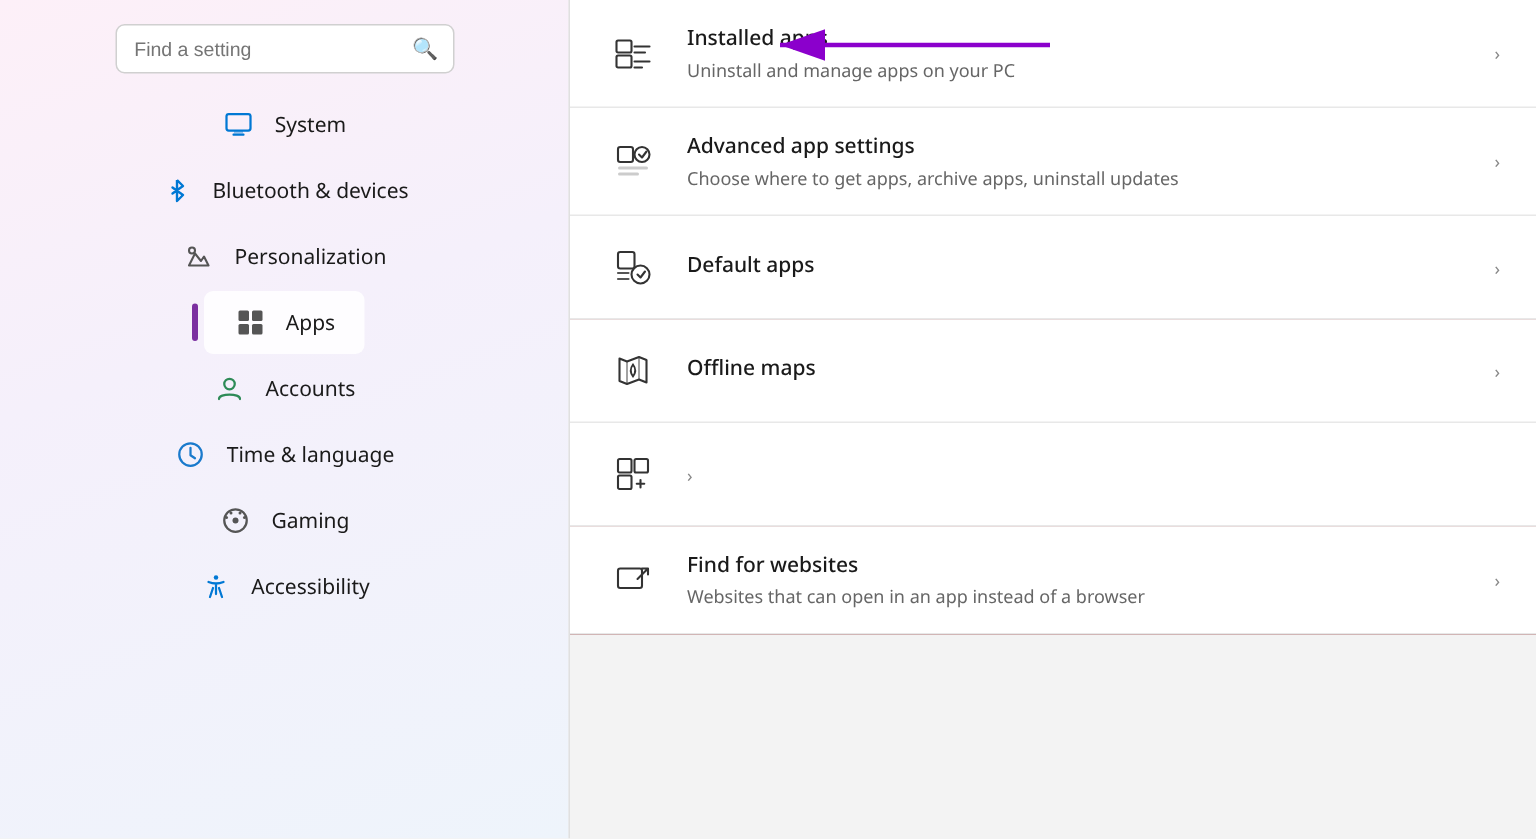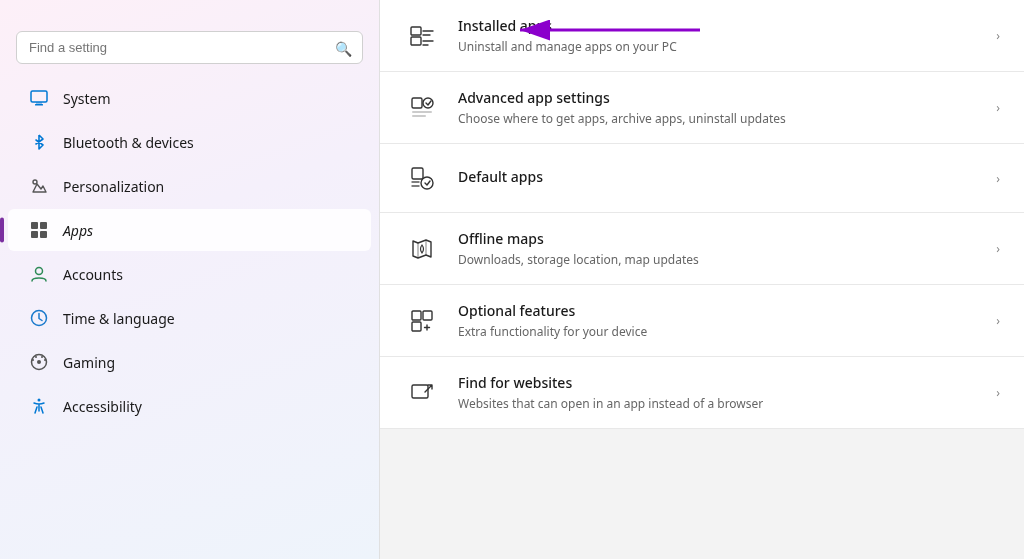--- a/index.html
+++ b/index.html
@@ -12,22 +12,23 @@
       display: flex;
     }
 
     
     .sidebar {
       width: 380px;
       min-width: 380px;
       background: linear-gradient(160deg, #fdf0f8 0%, #f5f0fb 40%, #eef4fb 100%);
       display: flex;
       flex-direction: column;
-      padding: 27px 0;
+      padding: 12px 0;
       border-right: 1px solid #e0e0e0;
+      align-items: center;
     }
 
     .search-container {
       margin: 4px 16px 12px 16px;
       position: relative;
     }
 
     .search-input {
       width: 100%;
       padding: 8px 36px 8px 12px;
@@ -57,21 +58,20 @@
       border-radius: 6px;
       margin: 1px 8px;
       font-size: 14px;
       color: #1a1a1a;
       position: relative;
     }
 
     .nav-item.active {
       background: rgba(255,255,255,0.85);
       border-radius: 6px;
-      font-style: italic;
     }
 
     .nav-item.active::before {
       content: '';
       position: absolute;
       left: -8px;
       top: 50%;
       transform: translateY(-50%);
       width: 4px;
       height: 60%;
@@ -320,39 +320,34 @@
     <div class="settings-item">
       <div class="item-icon">
         <svg width="28" height="28" viewBox="0 0 28 28">
           <path d="M5 6 L10 8 L18 5 L23 7 L23 22 L18 20 L10 23 L5 21 Z" stroke="#333" stroke-width="1.4" fill="none" stroke-linejoin="round"></path>
           <path d="M10 8 L10 23 M18 5 L18 20" stroke="#333" stroke-width="1.2" opacity="0.5"></path>
           <path d="M14 10 Q17 14 14 18 Q11 14 14 10 Z" stroke="#333" stroke-width="1.2" fill="none"></path>
         </svg>
       </div>
       <div class="item-text">
         <div class="item-title">Offline maps</div>
-        <div class="item-desc">Downloads, storage location, map updates</div>
       </div>
       <span class="item-chevron">›</span>
     </div>
 
     <div class="settings-item">
       <div class="item-icon">
         <svg width="28" height="28" viewBox="0 0 28 28">
           <rect x="4" y="4" width="9" height="9" rx="1" stroke="#333" stroke-width="1.4" fill="none"></rect>
           <rect x="15" y="4" width="9" height="9" rx="1" stroke="#333" stroke-width="1.4" fill="none"></rect>
           <rect x="4" y="15" width="9" height="9" rx="1" stroke="#333" stroke-width="1.4" fill="none"></rect>
           <line x1="19" y1="18" x2="19" y2="23" stroke="#333" stroke-width="1.4" stroke-linecap="round"></line>
           <line x1="16.5" y1="20.5" x2="21.5" y2="20.5" stroke="#333" stroke-width="1.4" stroke-linecap="round"></line>
         </svg>
       </div>
-      <div class="item-text">
-        <div class="item-title">Optional features</div>
-        <div class="item-desc">Extra functionality for your device</div>
-      </div>
       <span class="item-chevron">›</span>
     </div>
 
     <div class="settings-item">
       <div class="item-icon">
         <svg width="28" height="28" viewBox="0 0 28 28">
           <rect x="4" y="6" width="16" height="13" rx="1.5" stroke="#333" stroke-width="1.4" fill="none"></rect>
           <path d="M17 13 L24 6 M20 6 L24 6 L24 10" stroke="#333" stroke-width="1.4" fill="none" stroke-linecap="round" stroke-linejoin="round"></path>
         </svg>
       </div>

